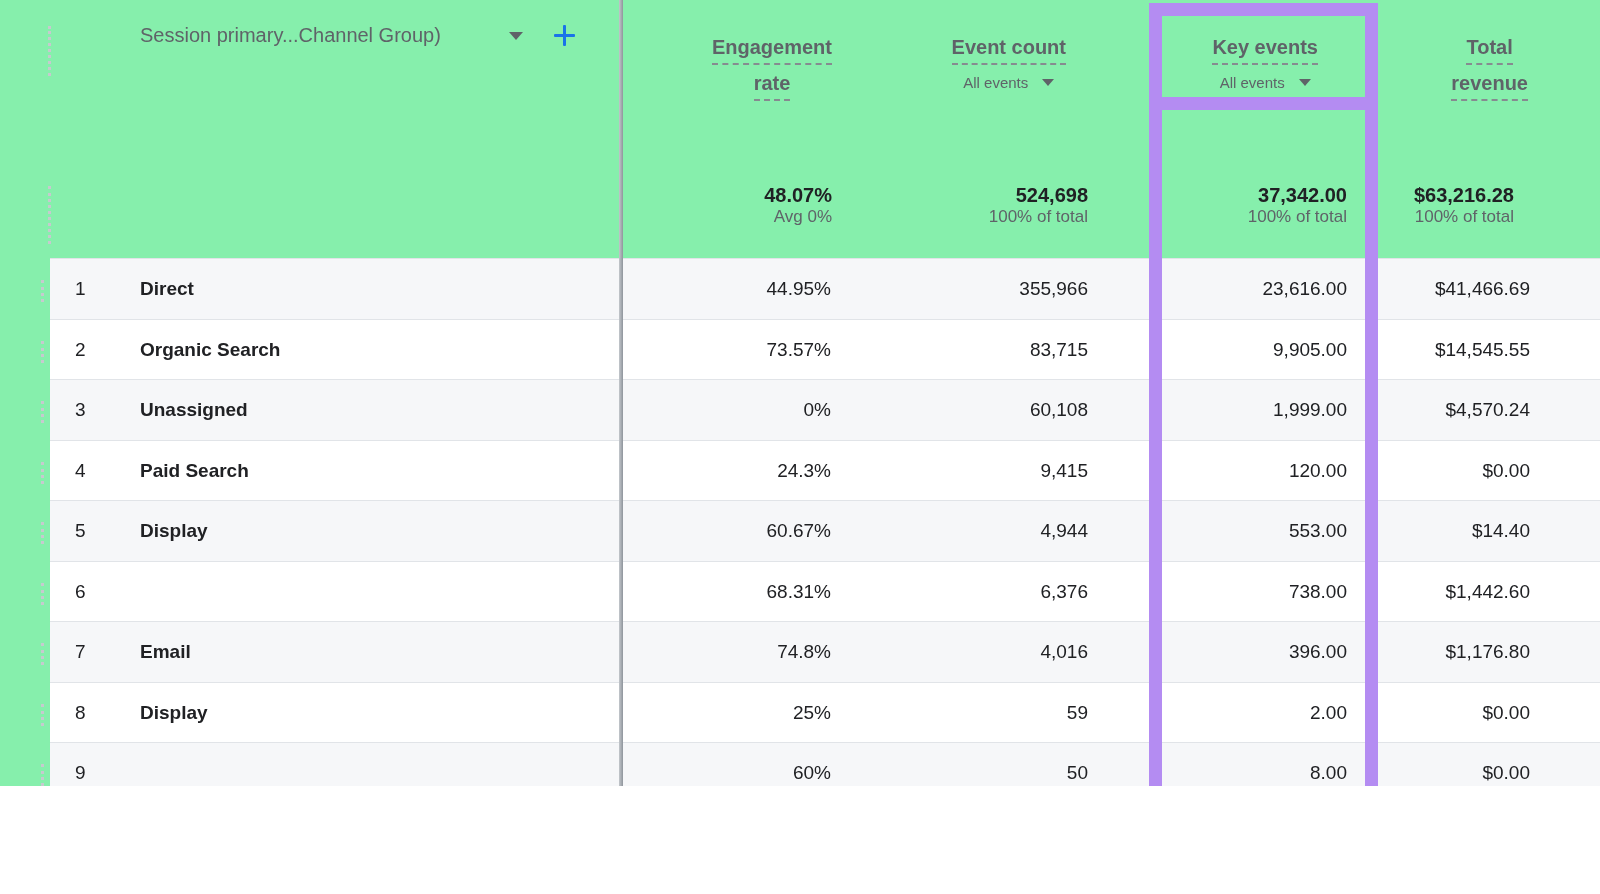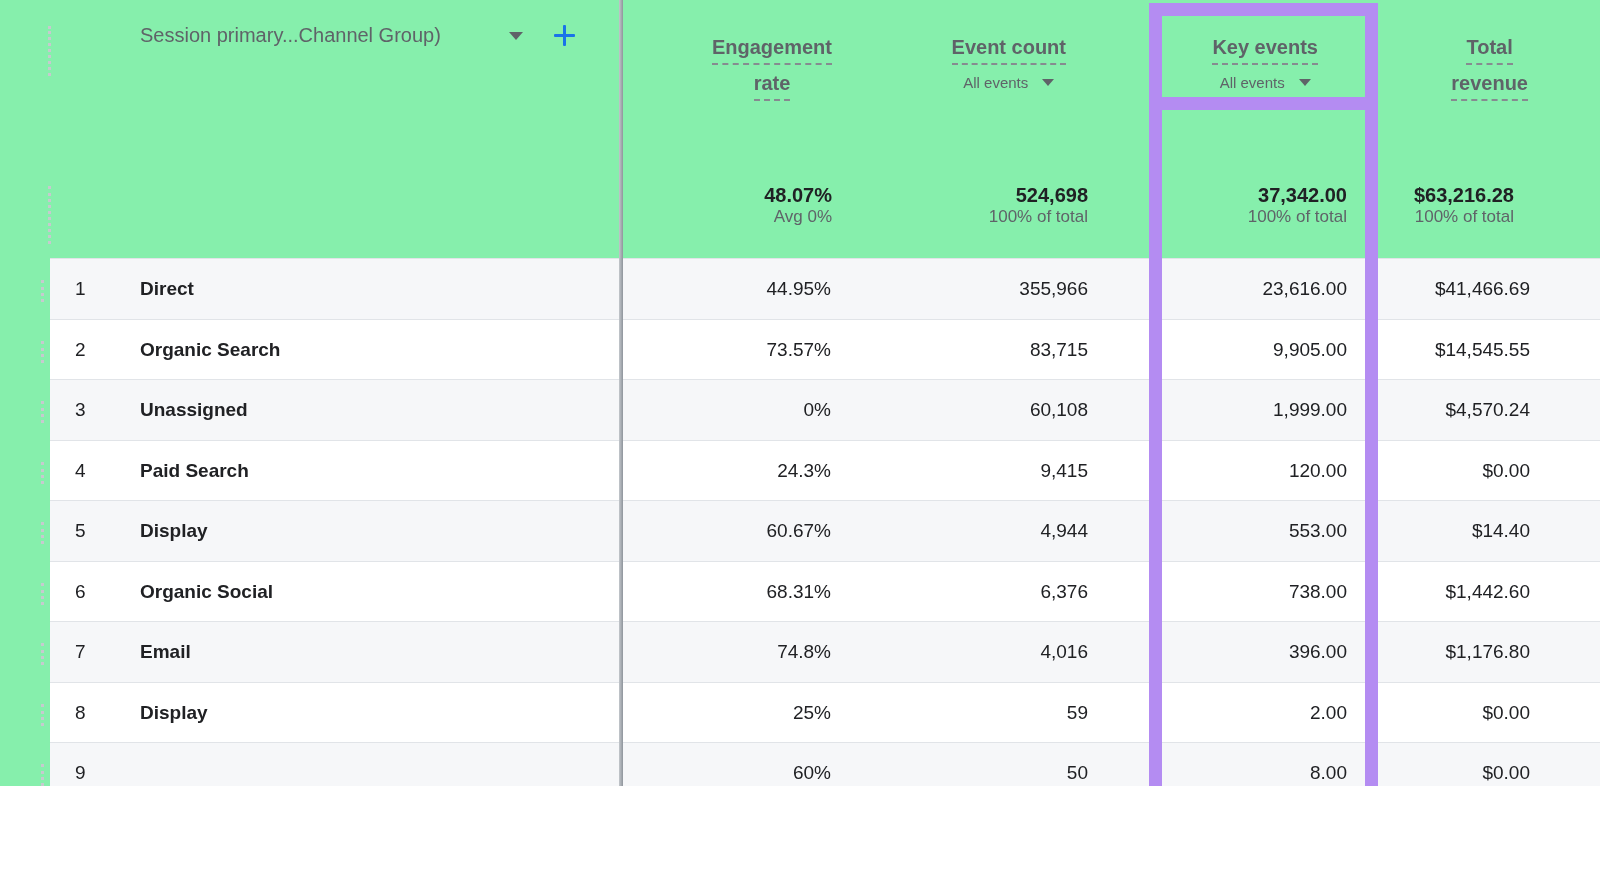--- a/index.html
+++ b/index.html
@@ -136,21 +136,20 @@
       <div class="row">
     <span class="cell c-idx">5</span>
     <span class="cell c-ch">Display</span>
     <span class="cell c-er">60.67%</span>
     <span class="cell c-ec">4,944</span>
     <span class="cell c-ke">553.00</span>
     <span class="cell c-tr">$14.40</span>
   </div>
       <div class="row">
     <span class="cell c-idx">6</span>
-    <span class="cell c-ch">Organic Social</span>
     <span class="cell c-er">68.31%</span>
     <span class="cell c-ec">6,376</span>
     <span class="cell c-ke">738.00</span>
     <span class="cell c-tr">$1,442.60</span>
   </div>
       <div class="row">
     <span class="cell c-idx">7</span>
     <span class="cell c-ch">Email</span>
     <span class="cell c-er">74.8%</span>
     <span class="cell c-ec">4,016</span>

